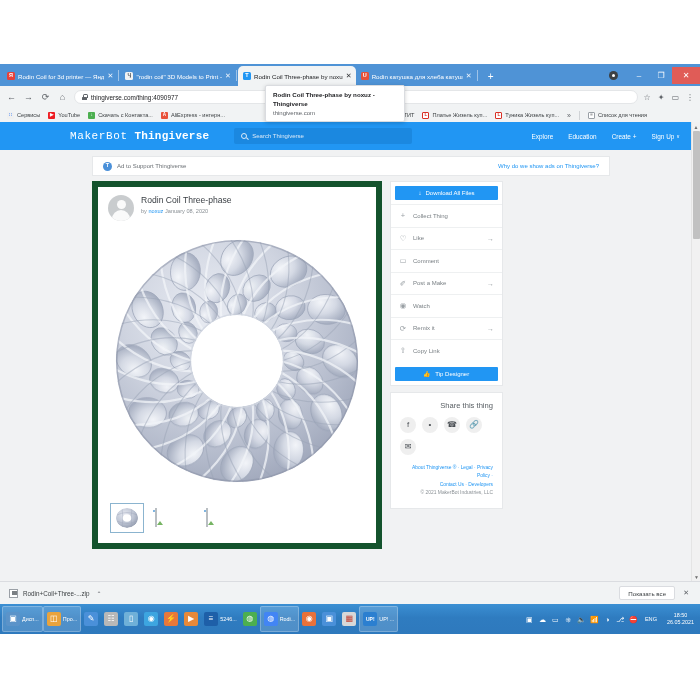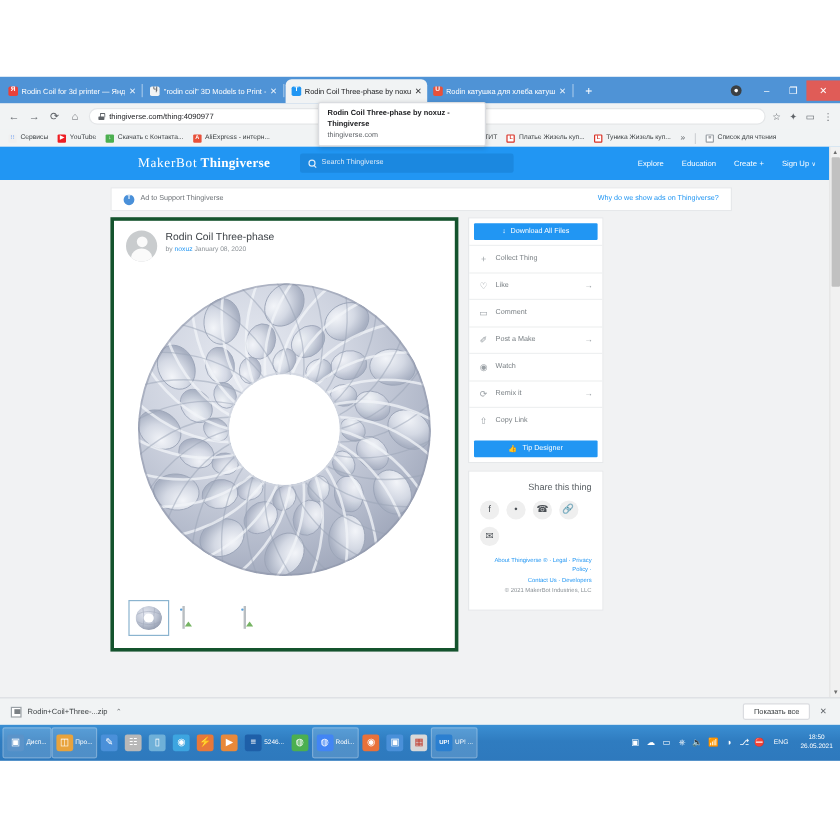--- a/index.html
+++ b/index.html
@@ -80,22 +80,22 @@
     padding:5px 6px 5px 7px; z-index:50;
   }
   .tooltip .t1 { font-size:6.2px; color:#202124; font-weight:bold; line-height:1.45; }
   .tooltip .t2 { font-size:6px; color:#5f6368; margin-top:1px; }
 
   
   .viewport { position:absolute; left:0; top:58px; width:700px; height:459px; background:#f1f2f3; overflow:hidden; }
 
   
   .tv-header { height:28px; background:#2196f3; display:flex; align-items:center; padding:0 20px; }
-  .tv-logo { font-size:11px; color:#ffffff; font-weight:bold; letter-spacing:.2px; margin-left:95px;
-             font-family:Liberation Serif, serif; }
+  .tv-logo { font-size:11px; color:#ffffff; font-weight:bold; letter-spacing:.2px; margin-left:50px;
+             font-family:Liberation Mono, monospace; }
   .tv-logo .mb { font-weight:normal; letter-spacing:.6px; }
   .tv-search {
     margin-left:25px; width:178px; height:16px; background:#1b88e0; border-radius:2px;
     display:flex; align-items:center; gap:5px; padding:0 7px; font-size:6px; color:#dbeaf8;
   }
   .mag { width:6px;height:6px;border:1px solid #dbeaf8;border-radius:50%;position:relative;flex:0 0 6px;}
   .mag::after{content:"";position:absolute;right:-2px;bottom:-1.4px;width:2.6px;height:1px;background:#dbeaf8;transform:rotate(45deg);}
   .tv-nav { margin-left:auto; display:flex; align-items:center; gap:15px; font-size:6.4px; color:#ffffff; }
   .tv-nav span { display:flex; align-items:center; gap:2px; }
 
@@ -105,21 +105,21 @@
     margin:6px 90px 0 92px; height:20px; background:#ffffff; border:1px solid #e6e8ea;
     display:flex; align-items:center; padding:0 10px; font-size:6px; color:#6b7075;
   }
   .adbar .tdot { width:9px;height:9px;border-radius:50%;background:#4a90d9;color:#fff;
                  font-size:5.5px;display:flex;align-items:center;justify-content:center;
                  font-weight:bold;margin-right:5px;line-height:1;}
   .adbar .whylink { margin-left:auto; color:#2196f3; }
 
   .columns { display:flex; margin:5px 90px 0 92px; gap:8px; align-items:flex-start; }
 
-  .maincard { width:290px; background:#ffffff; border:3px solid #14532d; padding:8px 10px 10px 10px; }
+  .maincard { width:290px; background:#ffffff; border:6px solid #14532d; padding:8px 10px 10px 10px; }
   .titlerow { display:flex; align-items:flex-start; gap:7px; }
   .avatar { width:26px;height:26px;border-radius:50%;background:#c9ccce;position:relative;overflow:hidden;flex:0 0 26px;}
   .avatar::before{content:"";position:absolute;left:8.5px;top:4.5px;width:9px;height:9px;border-radius:50%;background:#fafafa;}
   .avatar::after{content:"";position:absolute;left:4px;top:15px;width:18px;height:13px;border-radius:9px 9px 0 0;background:#fafafa;}
   .thingtitle { font-size:8.6px; color:#3c4146; font-weight:normal; line-height:1.2; }
   .byline { font-size:5.6px; color:#8a9095; margin-top:2.5px; }
   .byline a { color:#2196f3; text-decoration:none; }
 
   .modelstage { height:272px; display:flex; align-items:center; justify-content:center; background:#ffffff; margin-top:4px; }
   .thumbs { display:flex; align-items:center; gap:11px; margin-top:6px; padding-left:2px; }

